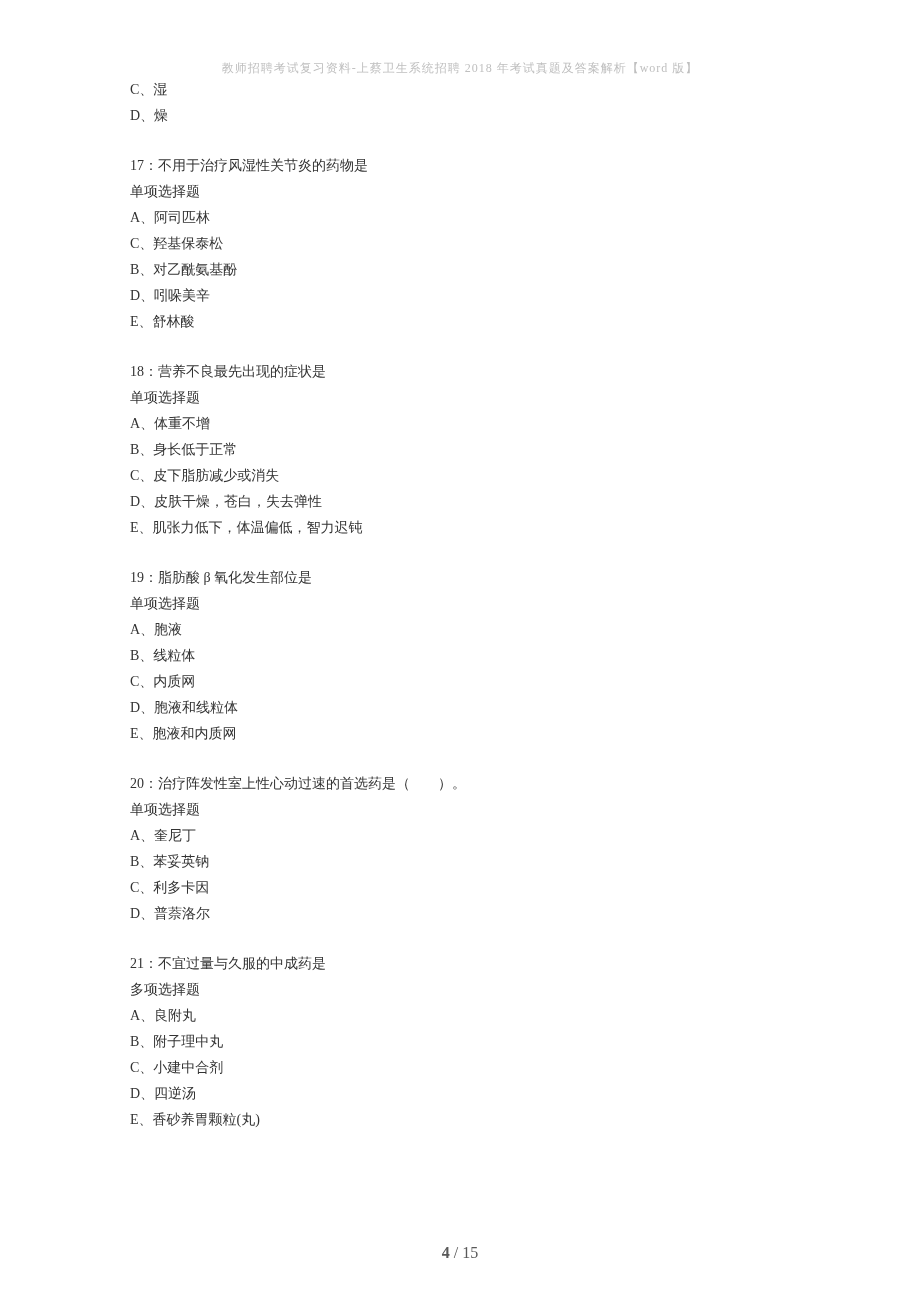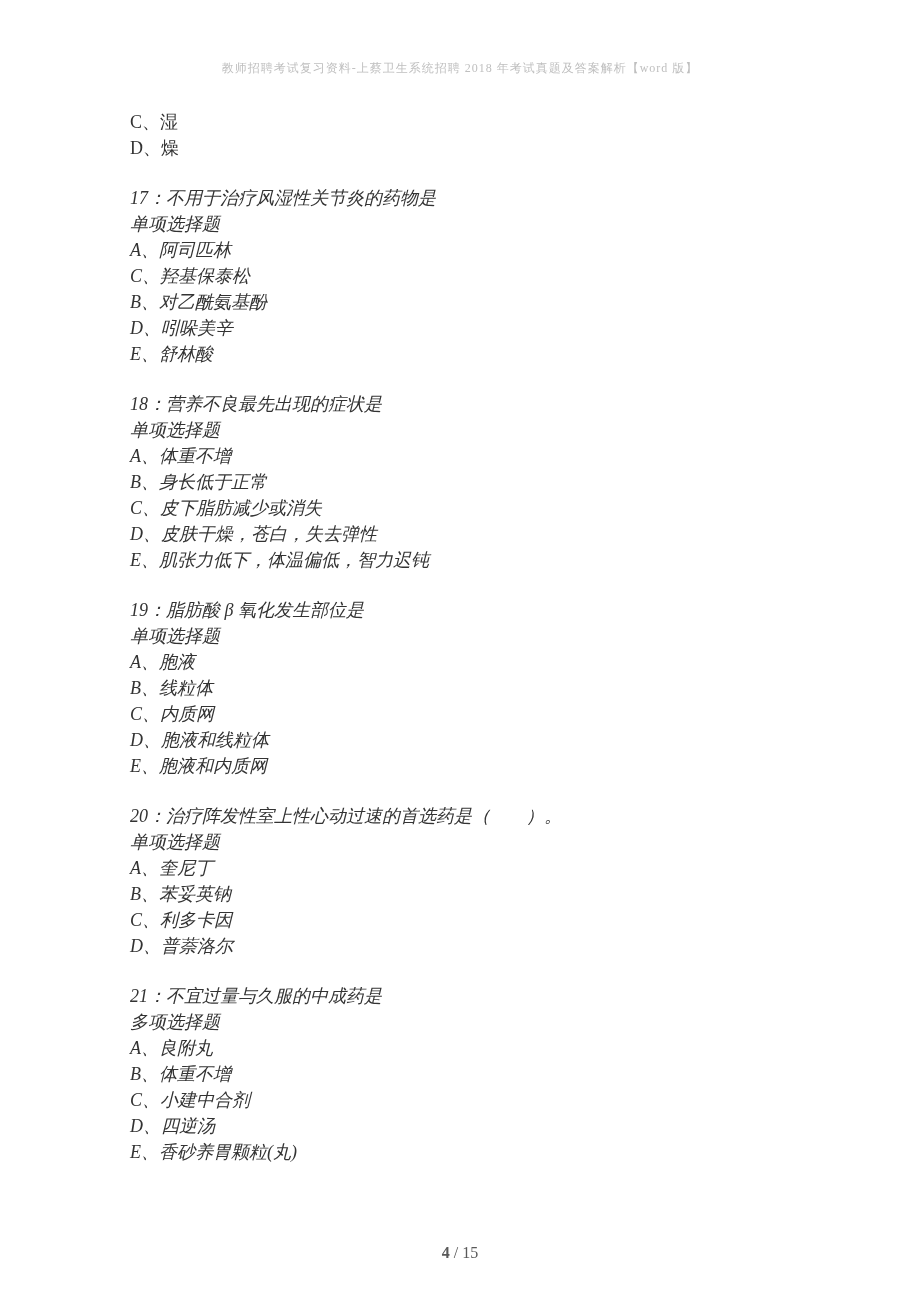--- a/index.html
+++ b/index.html
@@ -15,30 +15,28 @@
     box-sizing: border-box;
     width: 920px;
     min-height: 1302px;
     position: relative;
   }
   .header {
     text-align: center;
     font-size: 12px;
     color: #bfbfbf;
     letter-spacing: 1px;
-    margin-bottom: 32px;
   }
   .line {
-    font-size: 18px;
+    font-size: 14px;
     line-height: 26px;
     color: #333333;
   }
   .block {
     margin-top: 24px;
-    font-style: italic;
   }
   .footer {
     position: absolute;
     bottom: 40px;
     left: 0;
     right: 0;
     text-align: center;
     font-size: 16px;
     color: #595959;
   }
@@ -93,21 +91,21 @@
     <div class="line">A、奎尼丁</div>
     <div class="line">B、苯妥英钠</div>
     <div class="line">C、利多卡因</div>
     <div class="line">D、普萘洛尔</div>
   </div>
 
   <div class="block">
     <div class="line">21：不宜过量与久服的中成药是</div>
     <div class="line">多项选择题</div>
     <div class="line">A、良附丸</div>
-    <div class="line">B、体重不增</div>
+    <div class="line">B、附子理中丸</div>
     <div class="line">C、小建中合剂</div>
     <div class="line">D、四逆汤</div>
     <div class="line">E、香砂养胃颗粒(丸)</div>
   </div>
 
   <div class="footer">
     <span class="cur">4</span><span> / </span><span>15</span>
   </div>
 </div>
 

